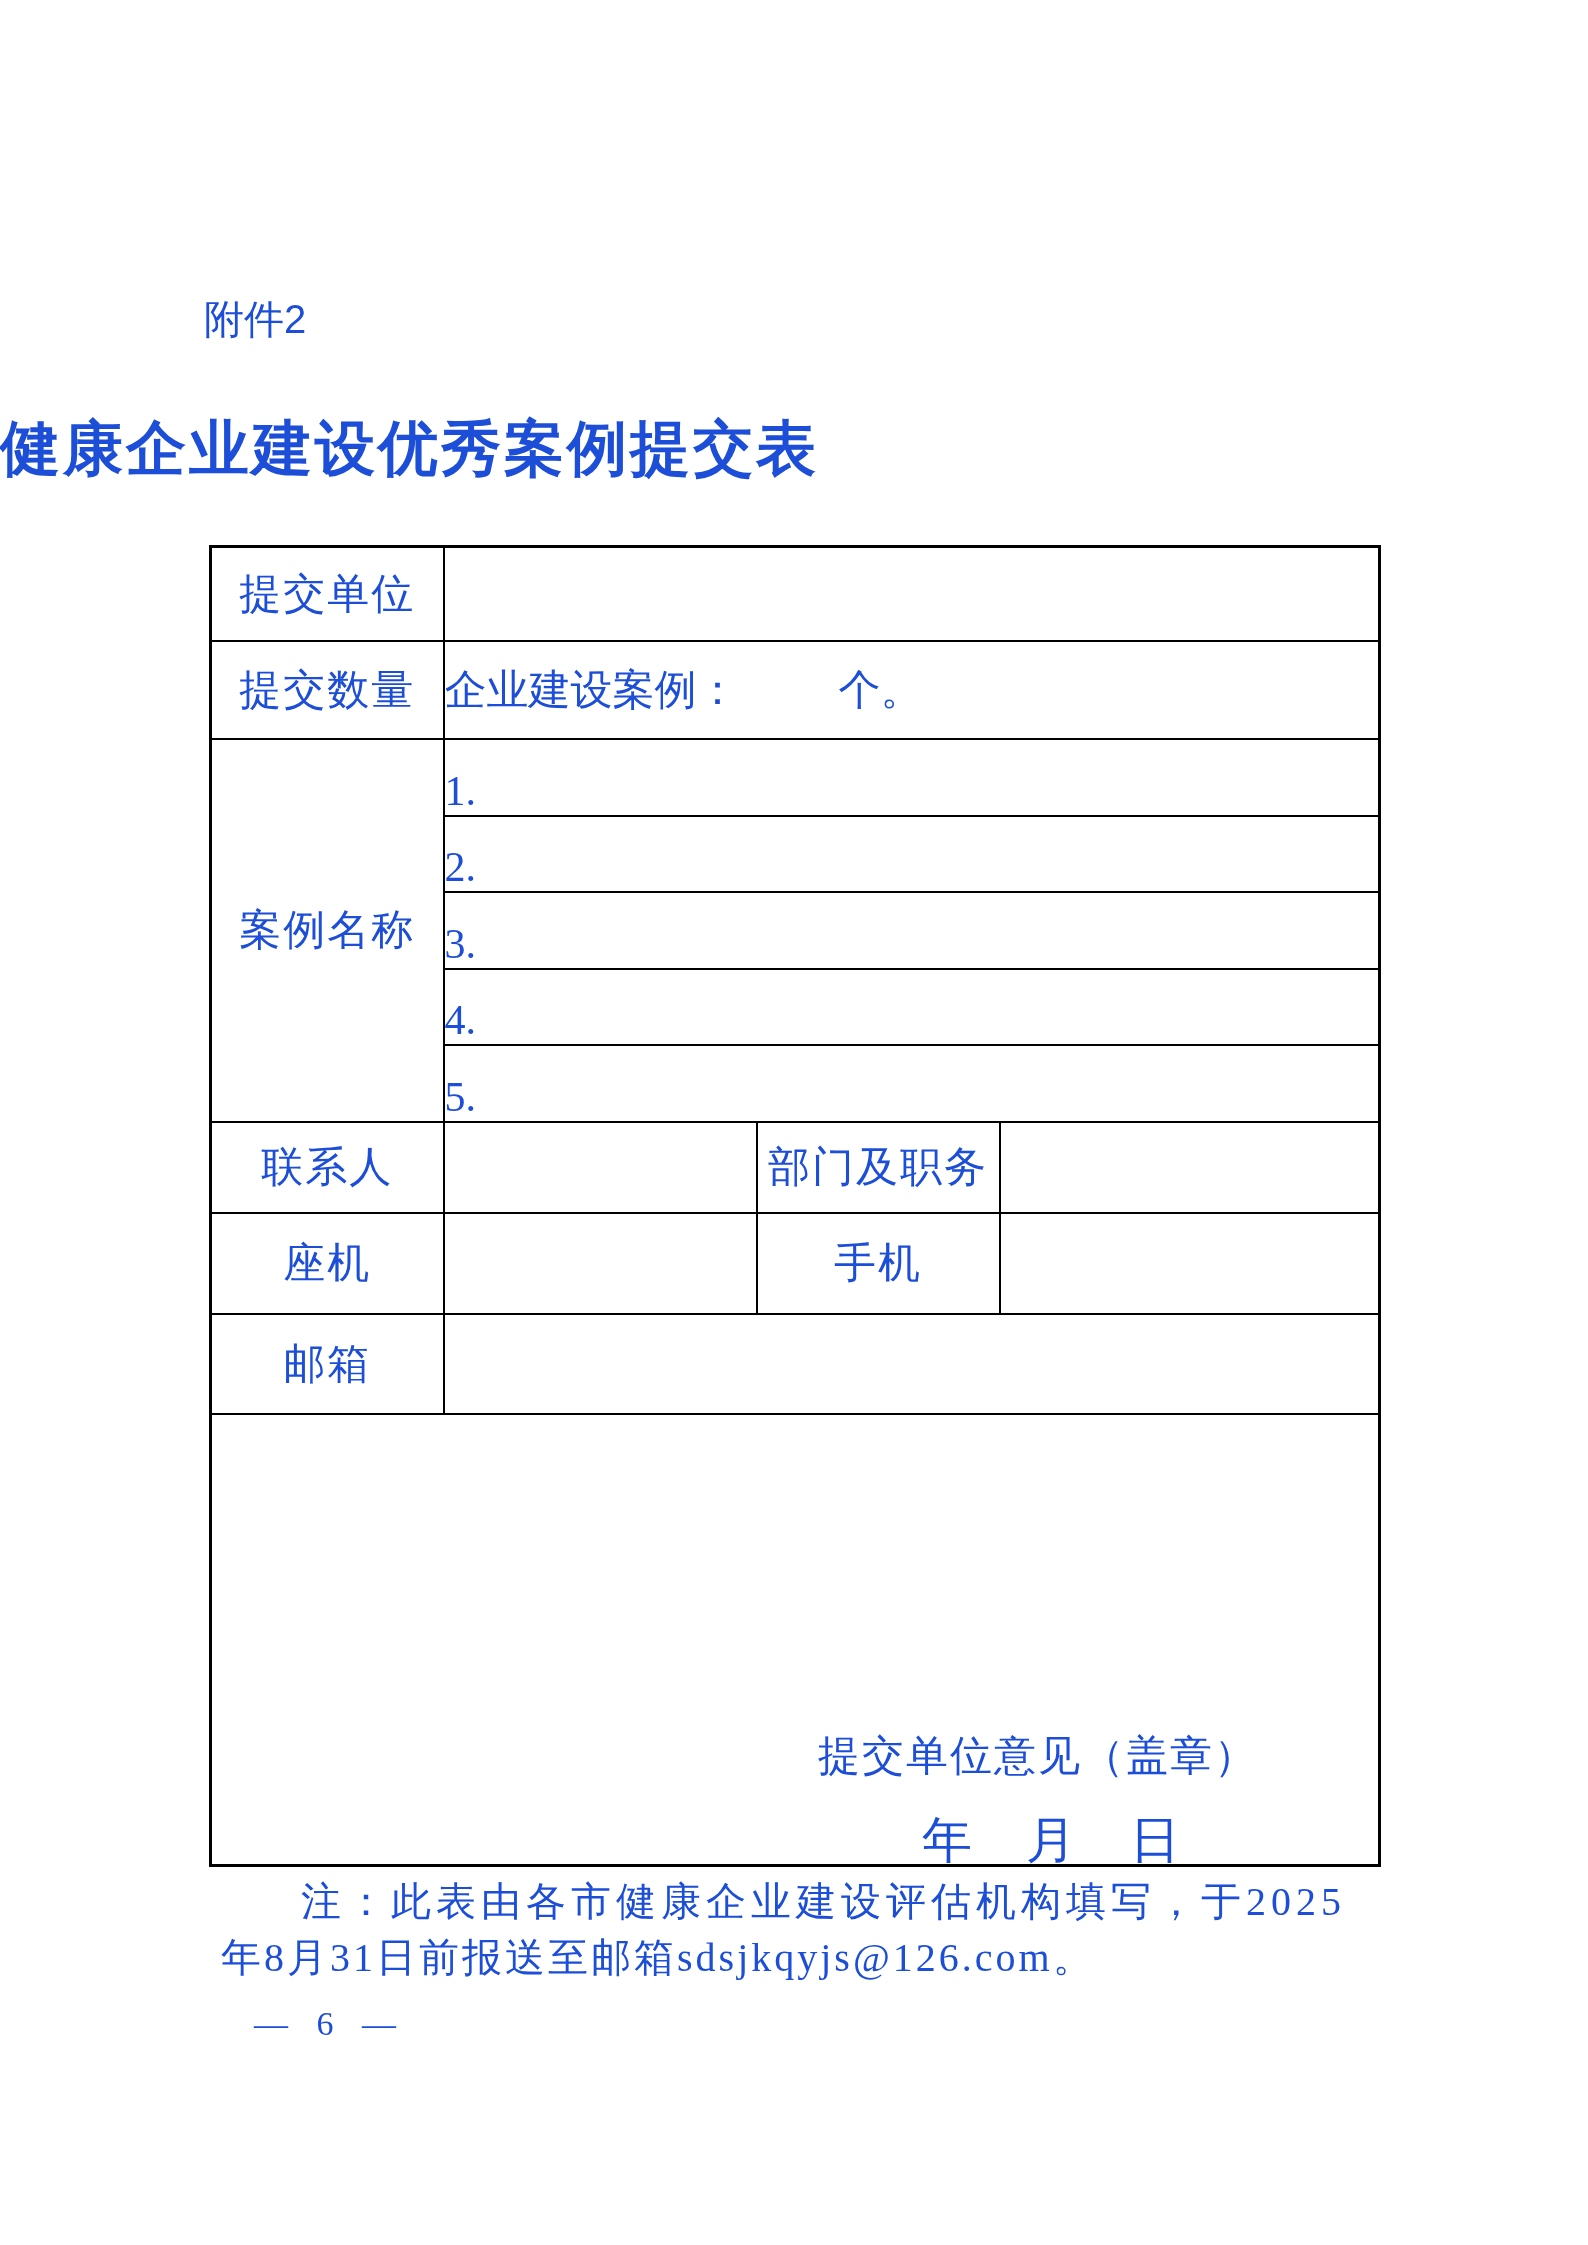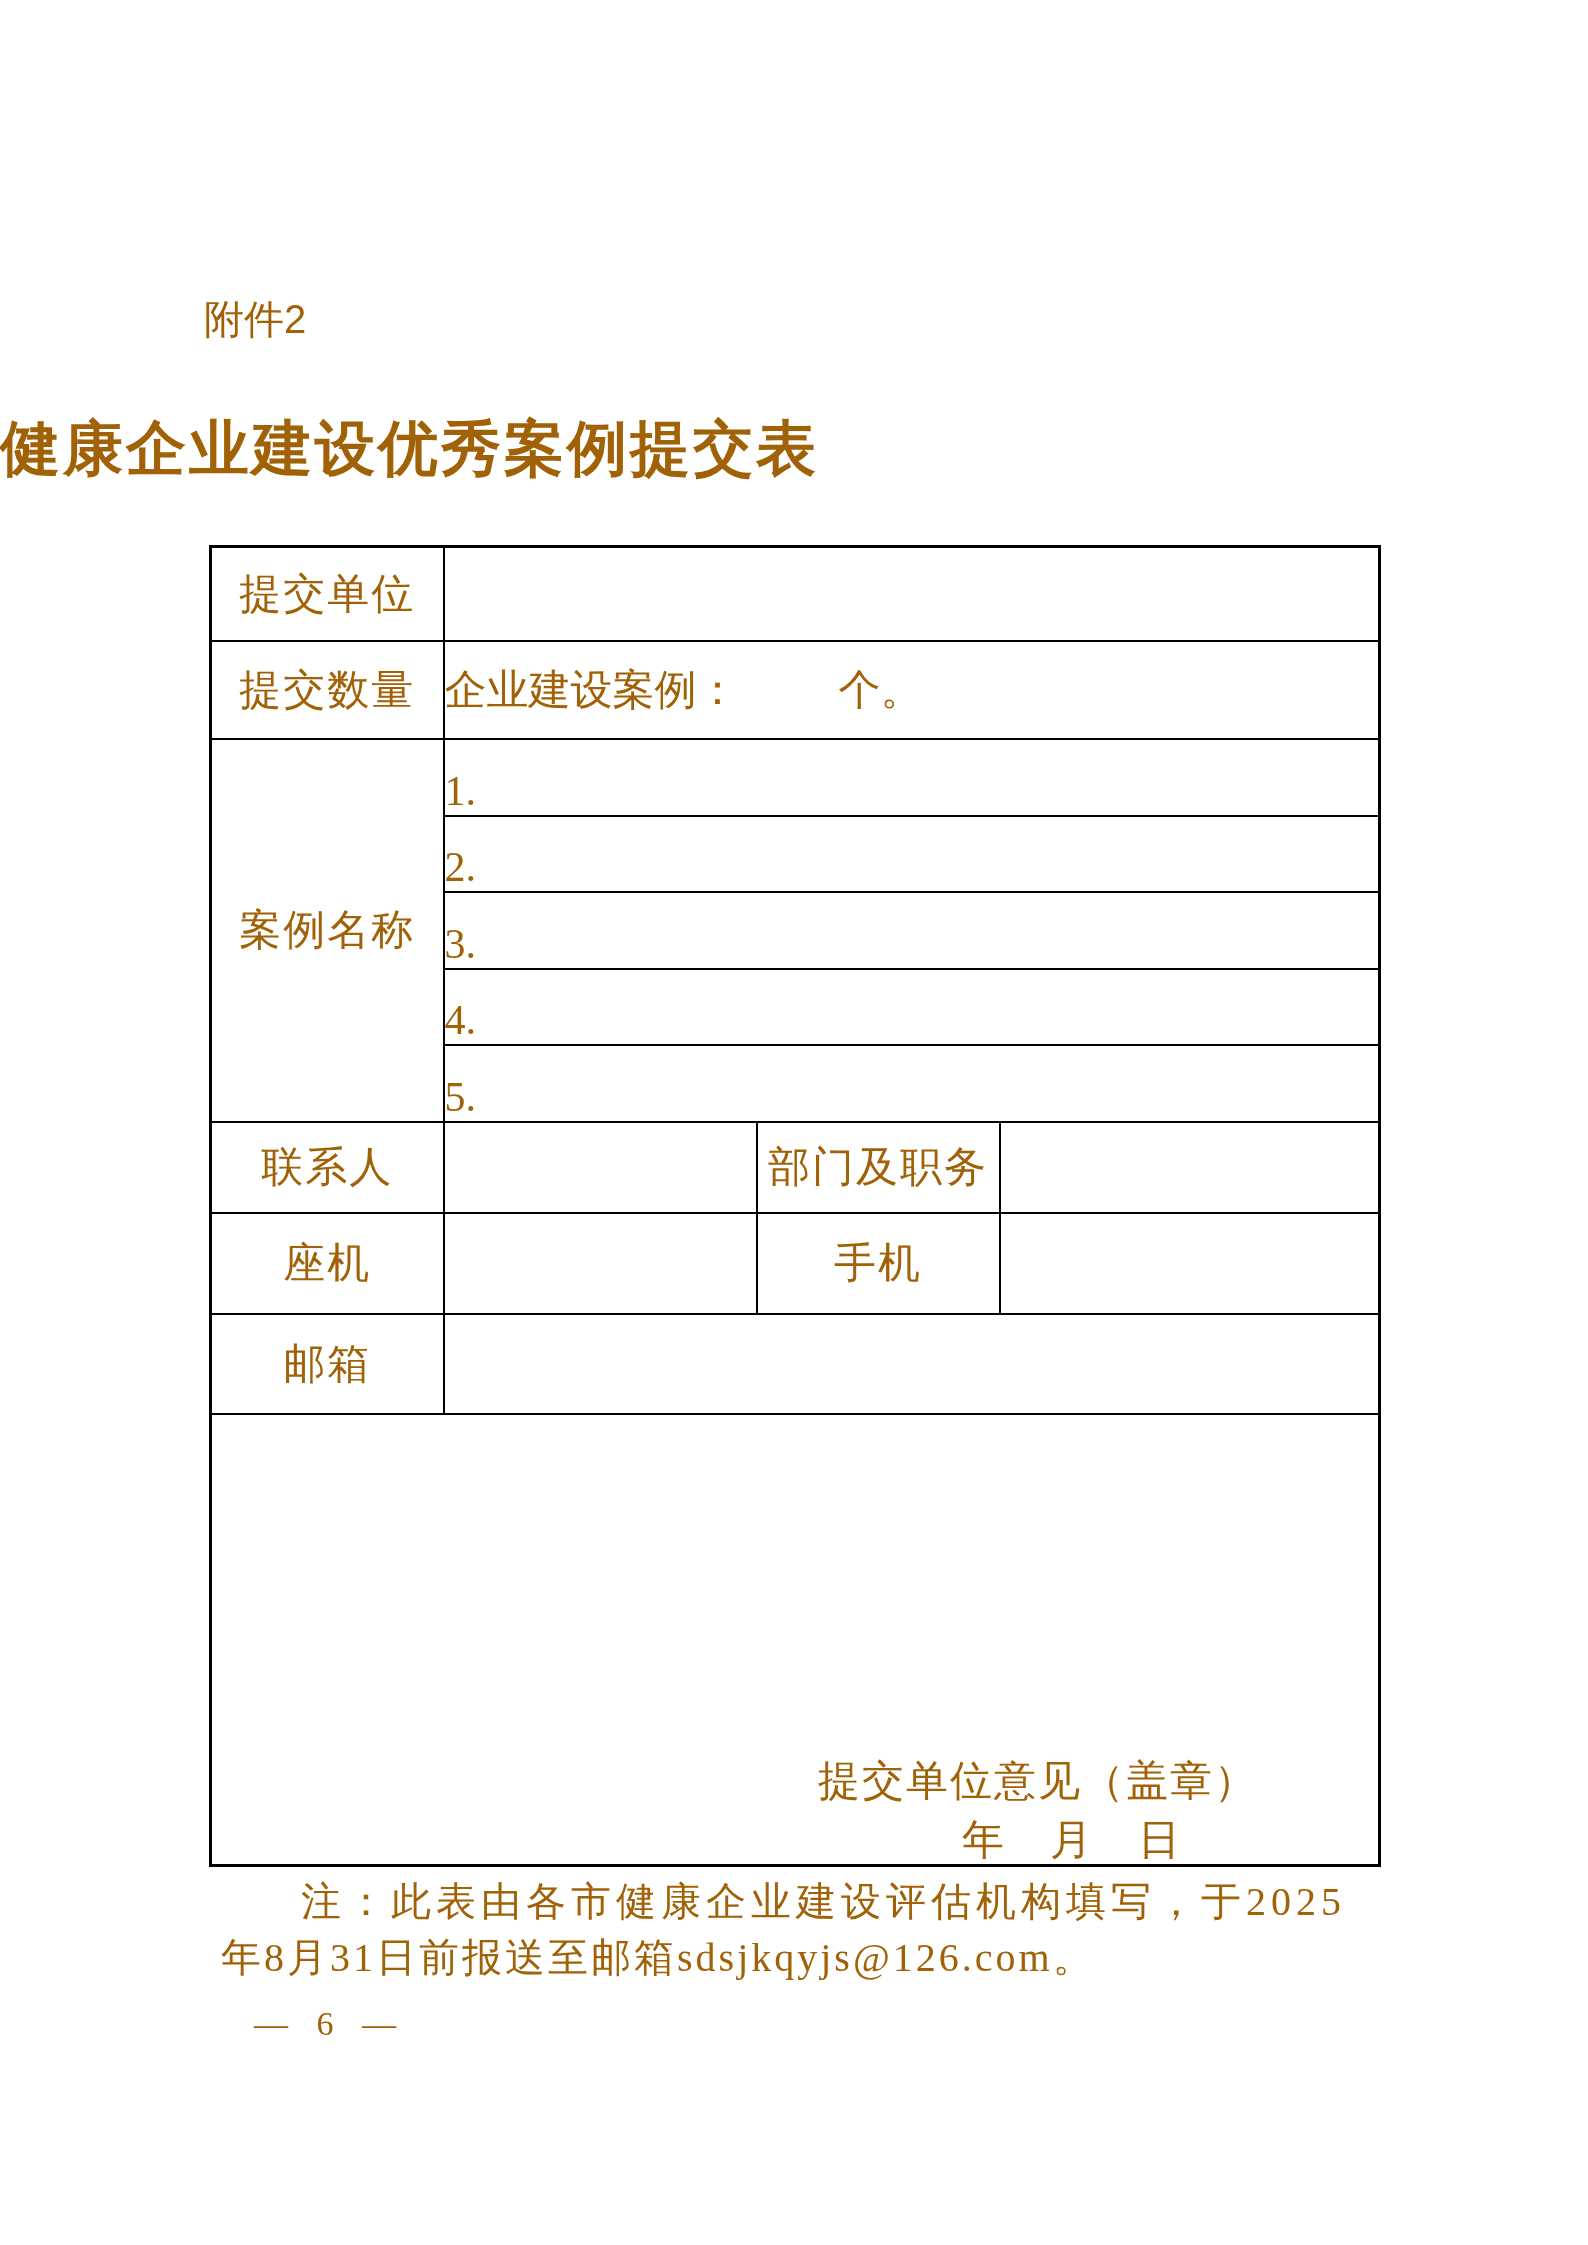--- a/index.html
+++ b/index.html
@@ -1,21 +1,21 @@
 <!DOCTYPE html>
 <html><head>
 <meta charset="utf-8">
 <style>
   html,body { margin:0; padding:0; background:#ffffff; }
   .page {
     position: relative;
     width: 1588px;
     height: 2245px;
     background: #ffffff;
-    color: #a16207;
+    color: #1d4ed8;
     font-family: "Liberation Serif", serif;
     overflow: hidden;
   }
   .attachment-label {
     position: absolute;
     left: 204px;
     top: 297px;
     font-family: "Liberation Sans", sans-serif;
     font-size: 40px;
     line-height: 44px;
@@ -71,23 +71,23 @@
   .opinion-line {
     text-align: right;
     padding-right: 120px;
     font-size: 42px;
     letter-spacing: 2px;
     line-height: 52px;
   }
   .date-line {
     text-align: right;
     padding-right: 196px;
-    font-size: 42px;
+    font-size: 50px;
     letter-spacing: 2px;
-    margin-top: 9px;
+    margin-top: 34px;
     line-height: 48px;
   }
   .note-block {
     position: absolute;
     left: 209px;
     top: 1876px;
     width: 1200px;
     font-size: 40px;
     line-height: 52px;
     margin-left: 12px;

